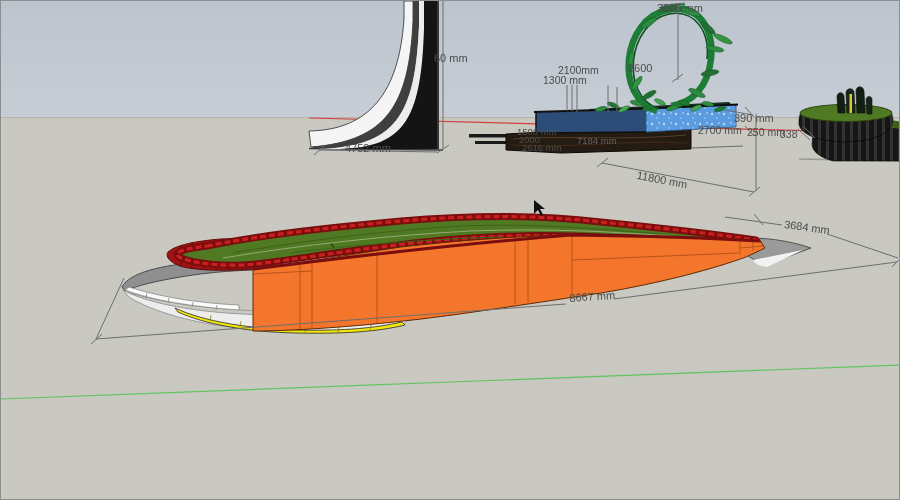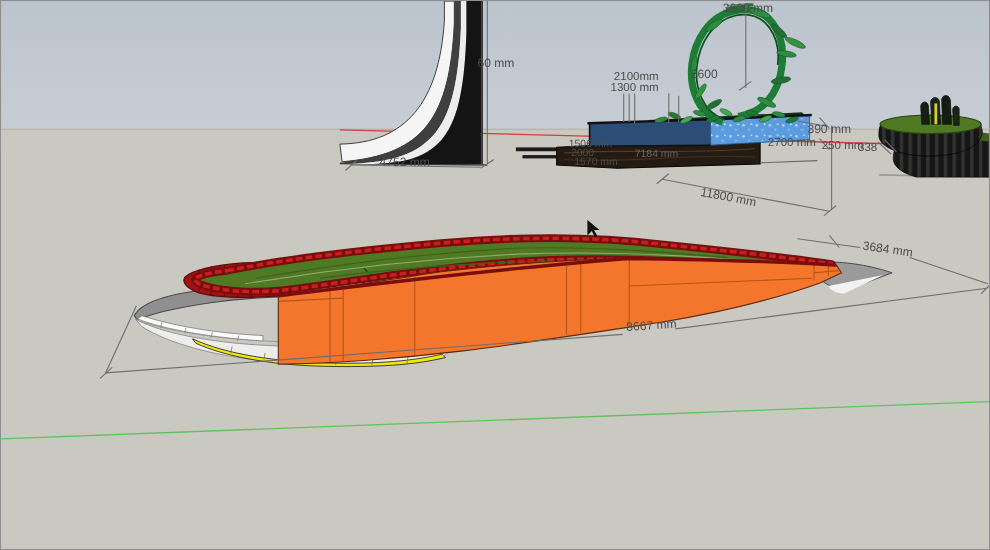--- a/index.html
+++ b/index.html
@@ -220,24 +220,24 @@
     </g>
 
     <polygon points="533,199 533,213 537,209 540,215 542,213.5 539,208 544,208" fill="#111"></polygon>
   </svg>
 
   <div class="dim" style="left:433px;top:52px">60 mm</div>
   <div class="dim" style="left:344px;top:142px">4752 mm</div>
   <div class="dim" style="left:656px;top:2px">3600 mm</div>
   <div class="dim" style="left:627px;top:62px">2600</div>
   <div class="dim fs10" style="left:557px;top:64px">2100mm</div>
-  <div class="dim fs10" style="left:554px;top:74px">1300 mm</div>
+  <div class="dim fs10" style="left:542px;top:74px">1300 mm</div>
   <div class="dim fs9" style="left:516px;top:126px">1506 mm</div>
   <div class="dim fs9" style="left:518px;top:134px">2000</div>
-  <div class="dim fs9" style="left:521px;top:142px">1570 mm</div>
+  <div class="dim fs9" style="left:521px;top:142px">2616 mm</div>
   <div class="dim fs9 faint" style="left:576px;top:135px;color:#9a9a9a">7184 mm</div>
   <div class="dim" style="left:733px;top:112px">390 mm</div>
   <div class="dim fs10" style="left:697px;top:124px">2700 mm</div>
   <div class="dim fs10" style="left:746px;top:126px">250 mm</div>
   <div class="dim fs10" style="left:779px;top:128px">338</div>
   <div class="dim r11" style="left:637px;top:169px">11800 mm</div>
   <div class="dim rm4" style="left:568px;top:292px">8667 mm</div>
   <div class="dim r8" style="left:784px;top:218px">3684 mm</div>
 </div>
 

